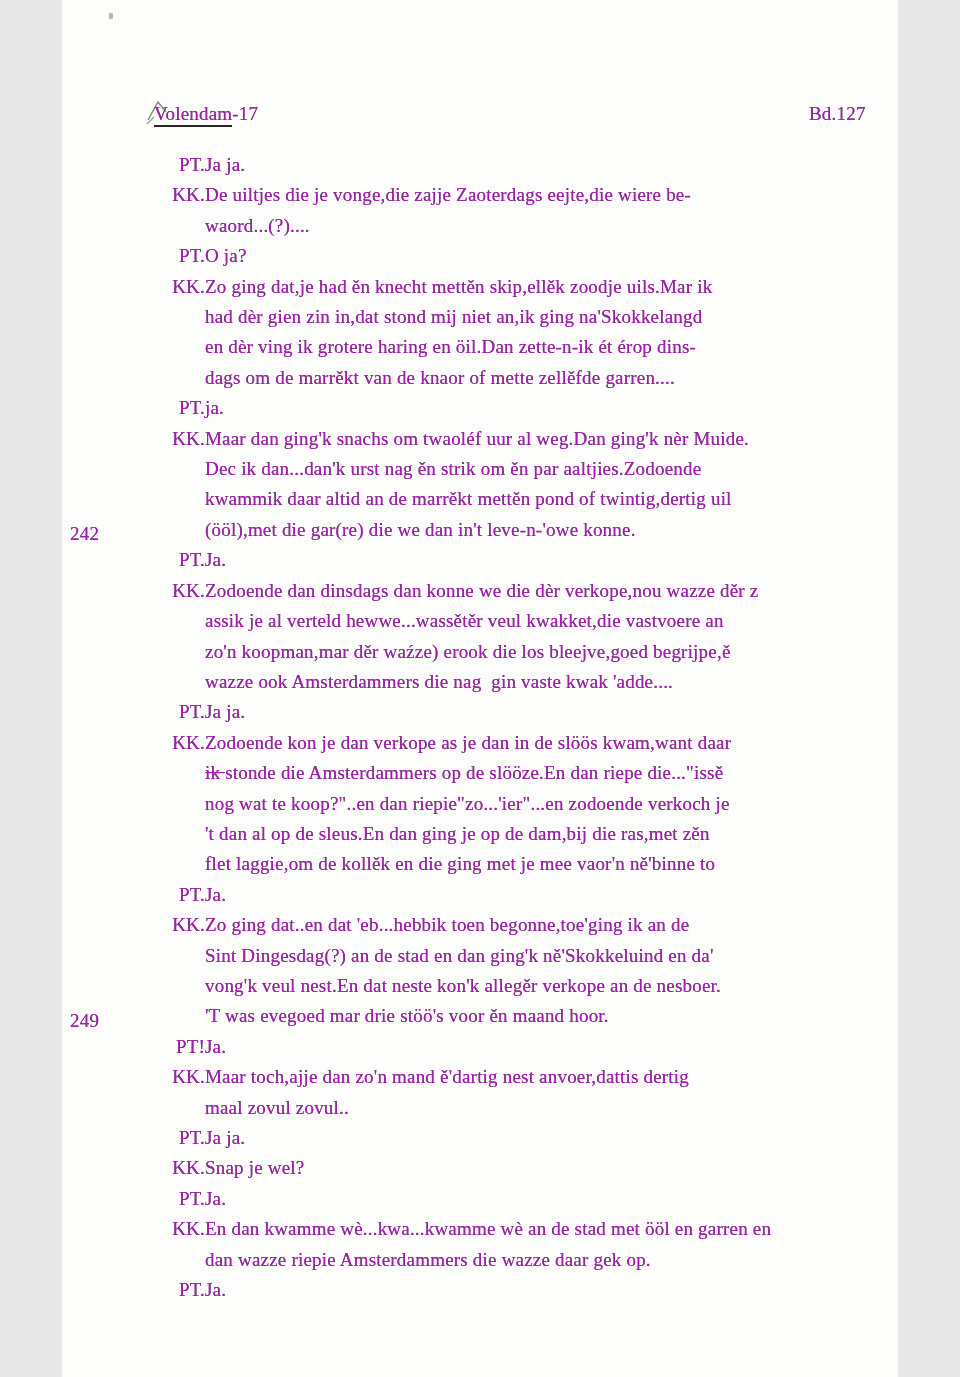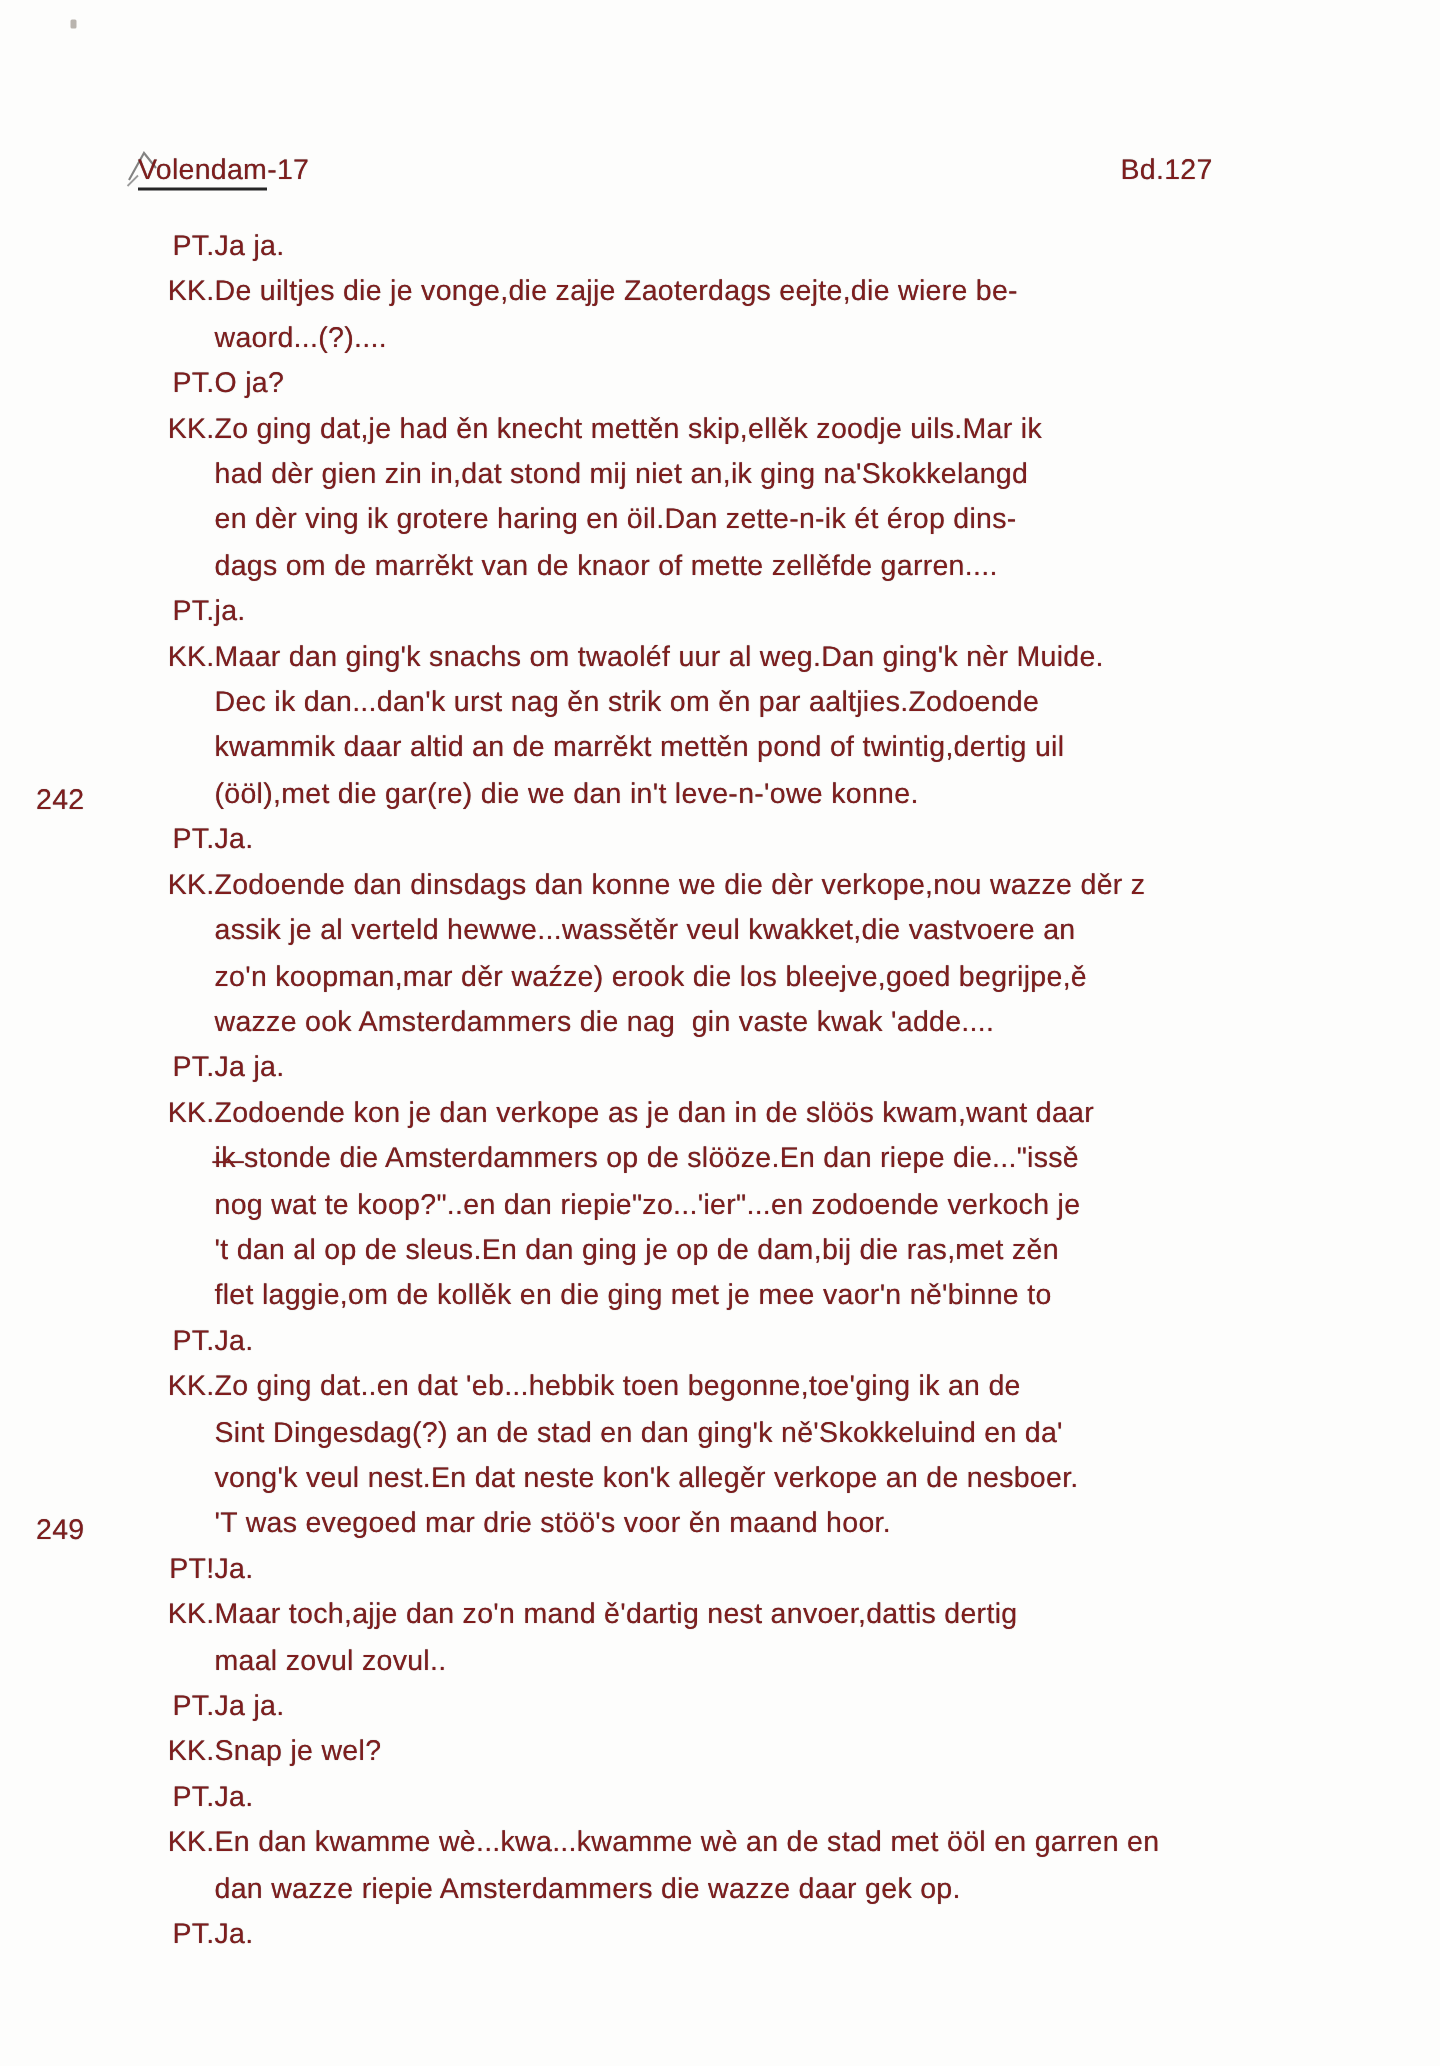--- a/index.html
+++ b/index.html
@@ -1,24 +1,24 @@
 <!DOCTYPE html>
 <html><head>
 <meta charset="utf-8">
 <style>
   html,body{margin:0;padding:0;background:#e8e8e8;}
   .page{
     position:relative;
-    width:960px;
+    width:836px;
     height:1377px;
     margin:0 auto;
     background:#fdfdfc;
     overflow:hidden;
-    font-family:Liberation Sans, sans-serif;
-    color:#7f1d1d;
+    font-family:Liberation Serif, serif;
+    color:#a21caf;
     -webkit-font-smoothing:antialiased;
   }
   .typewriter{
     font-size:19px;
     letter-spacing:0.2px;
     text-shadow:0 0 0.5px rgba(20,20,20,0.65);
   }
   .header-left{position:absolute;left:92px;top:100px;line-height:28px;}
   .underlined{border-bottom:2px solid #262626;padding-bottom:1px;}
   .header-right{position:absolute;left:747px;top:100px;line-height:28px;text-align:right;}
@@ -26,21 +26,21 @@
   .dialogue{
     position:absolute;
     left:97px;
     top:150px;
     width:856px;
     line-height:30.4px;
   }
   .row{display:flex;align-items:flex-start;}
   .spk{flex:none;width:46px;white-space:pre;text-align:right;}
   .txt{flex:1;white-space:pre-wrap;}
-  .margin-num{position:absolute;left:24px;line-height:30.4px;}
+  .margin-num{position:absolute;left:8px;line-height:30.4px;}
   .margin-num.n1{top:519px;}
   .margin-num.n2{top:1006px;}
   .speck{position:absolute;left:47px;top:13px;width:4px;height:6px;background:#b9b4ae;border-radius:1px;}
 </style>
 </head>
 <body>
 
 <div class="page typewriter">
 
   <div class="speck"></div>

